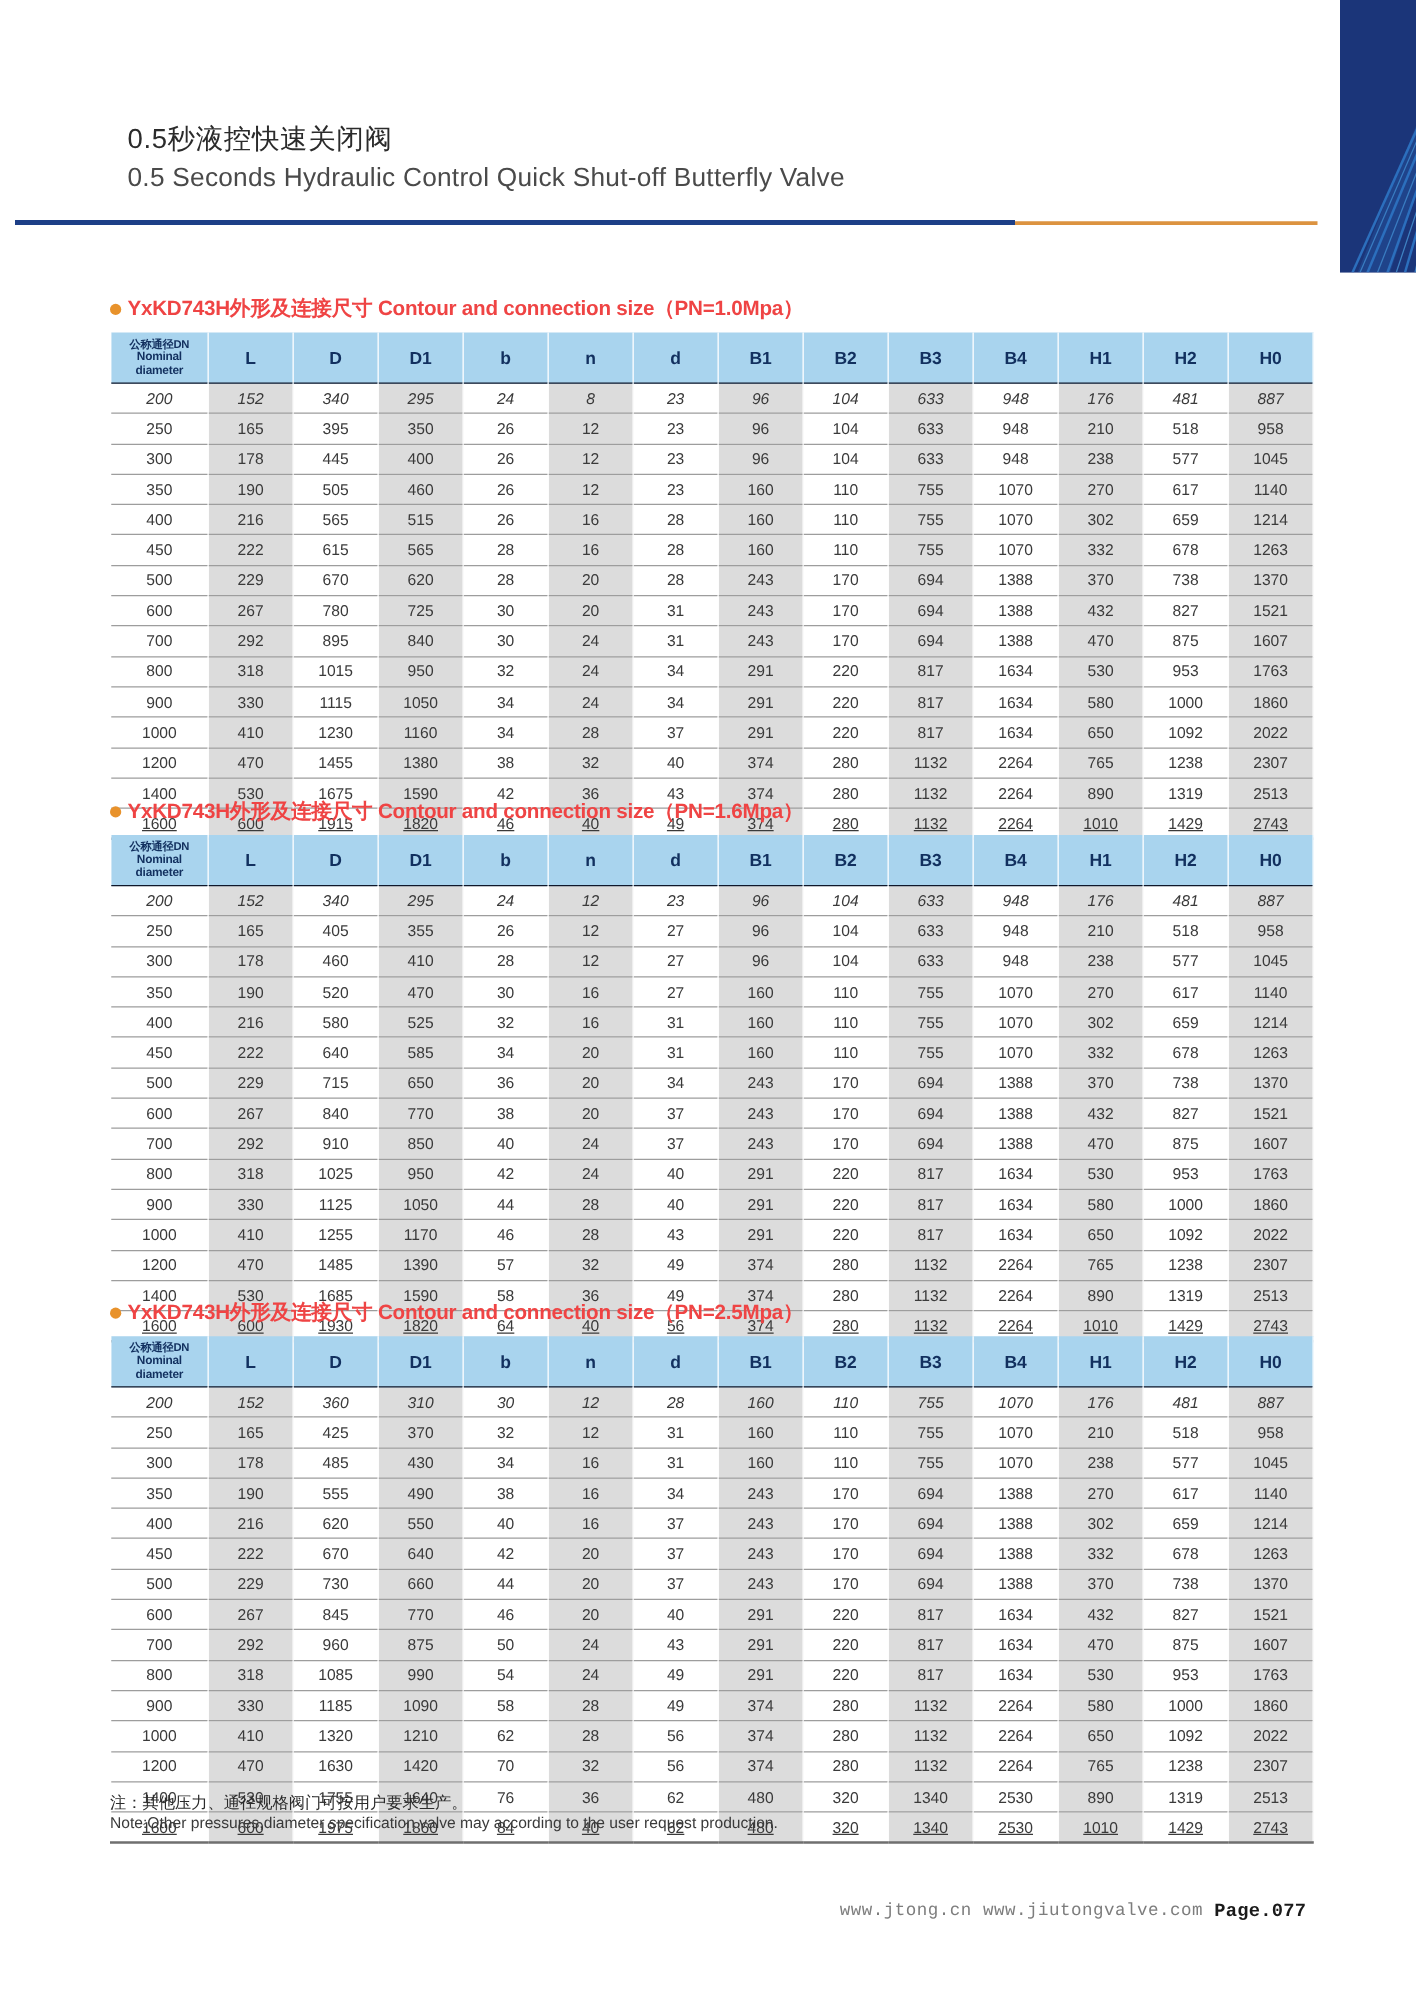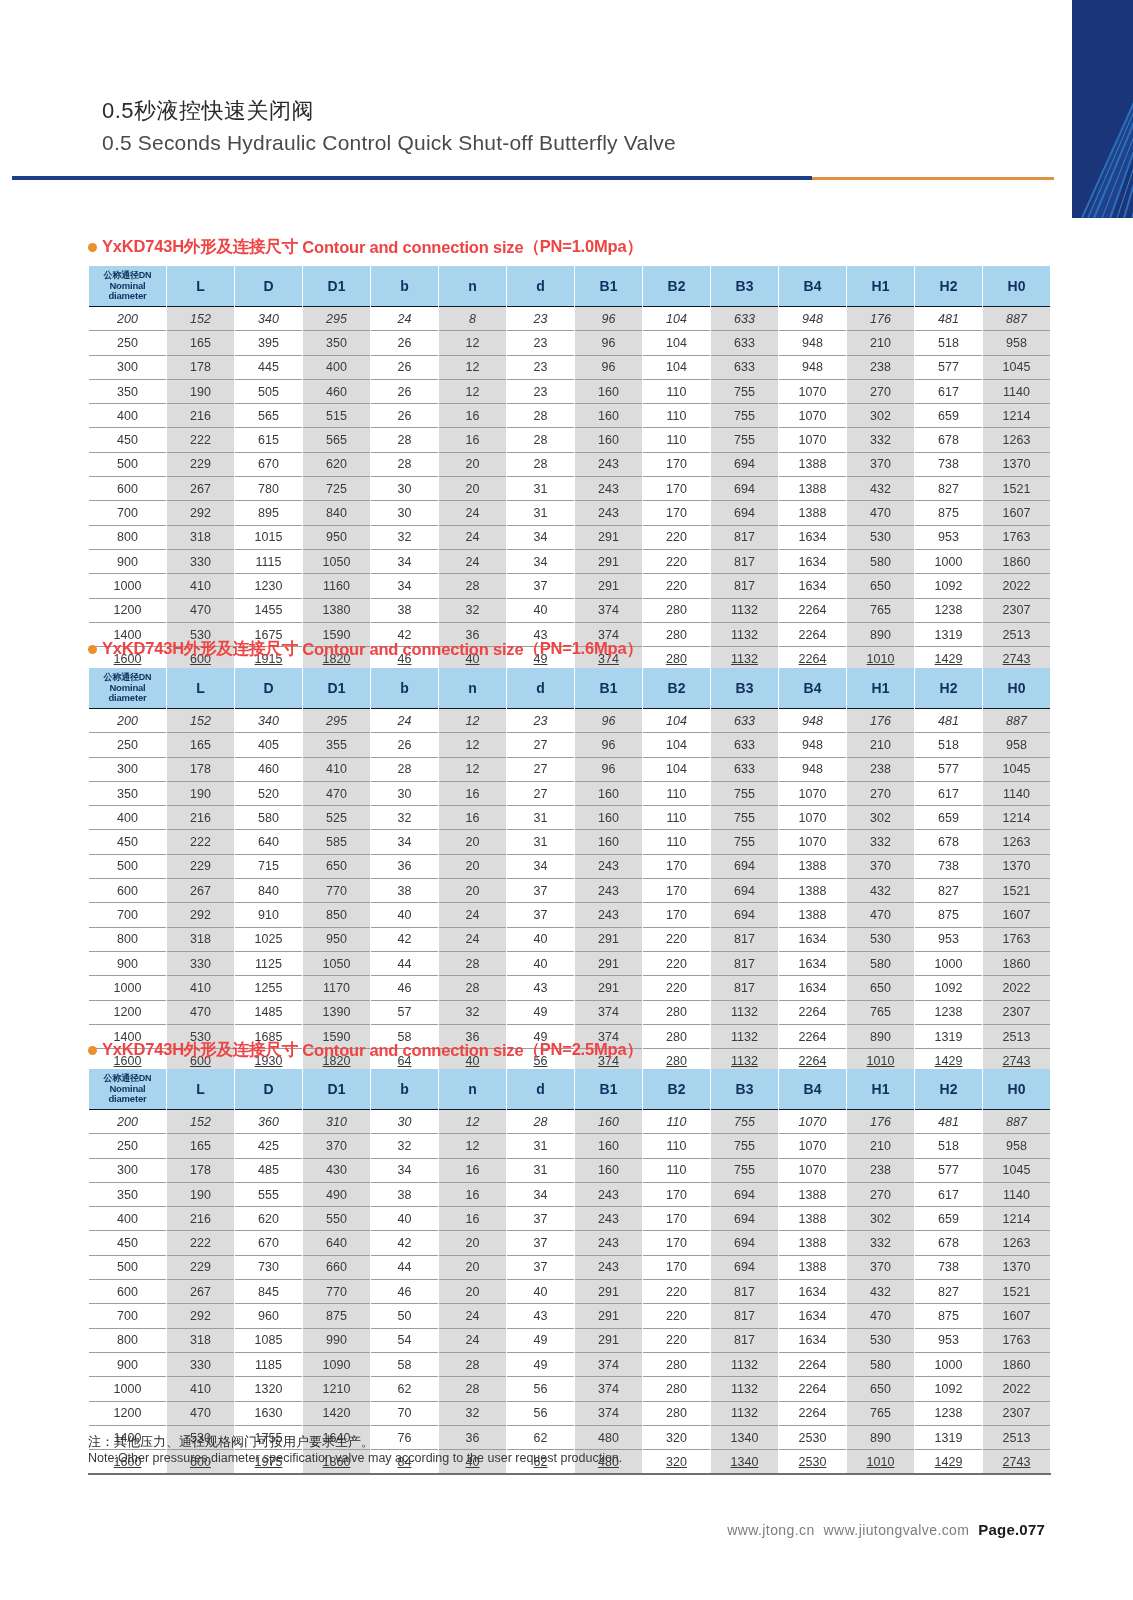--- a/index.html
+++ b/index.html
@@ -187,23 +187,24 @@
     line-height: 16px;
     white-space: nowrap;
   }
 
   
   .footer {
     position: absolute;
     right: 88px;
     top: 1521px;
     display: flex;
-    align-items: flex-end;
+    align-items: flex-start;
     gap: 9px;
     white-space: nowrap;
+    font-family: Liberation Mono, monospace;
   }
   .footer-url {
     font-size: 14px;
     color: #7d7d7d;
     letter-spacing: 0.4px;
   }
   .footer-page {
     font-size: 15px;
     color: #1a1a1a;
     font-weight: bold;

